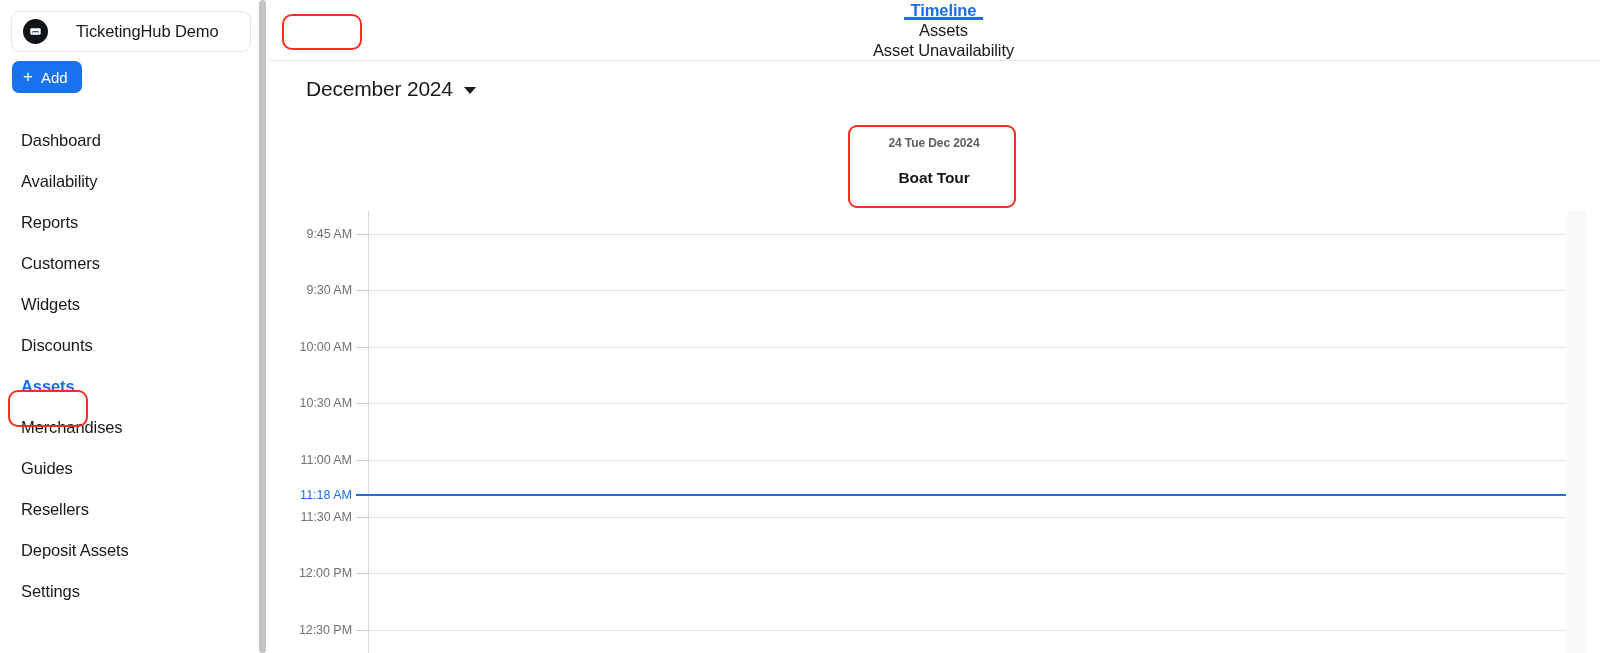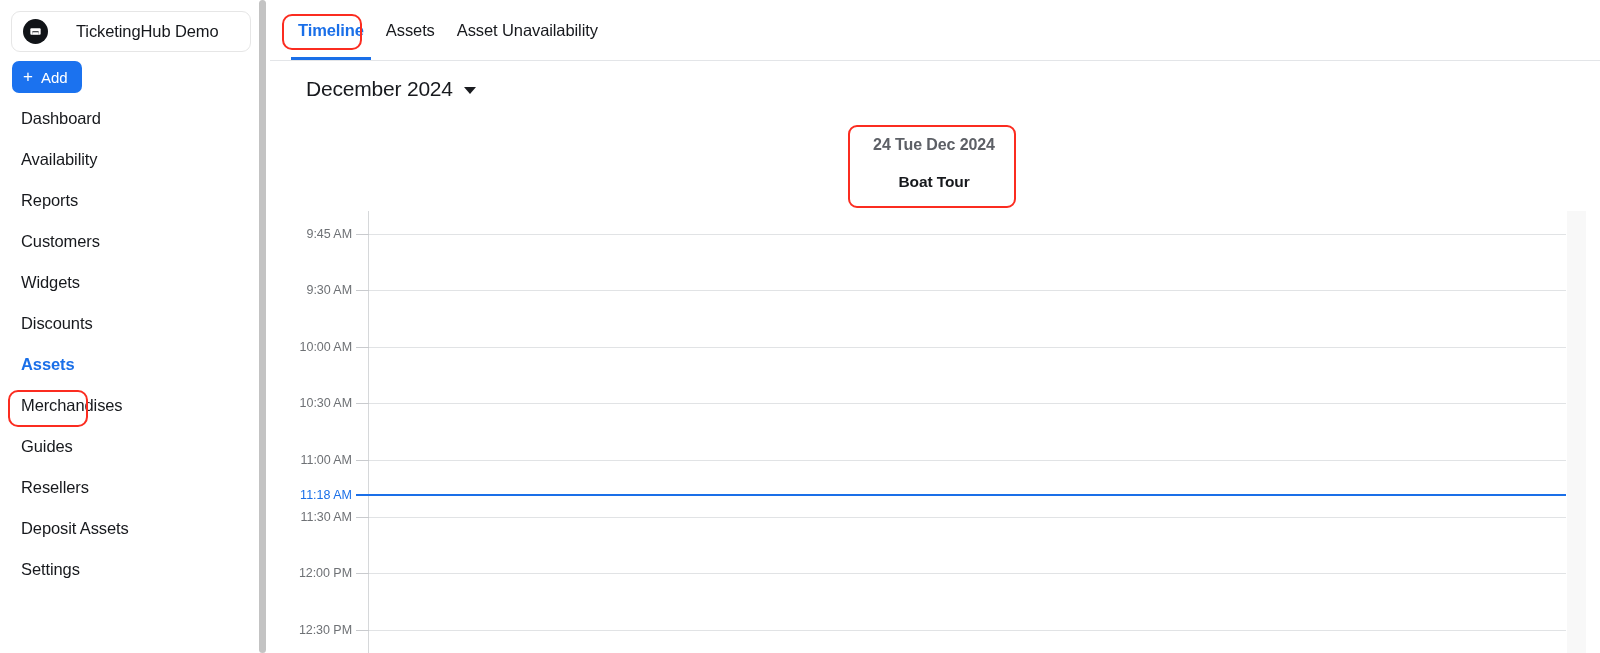--- a/index.html
+++ b/index.html
@@ -92,21 +92,21 @@
   .nav-list {
     position: absolute;
     left: 0;
     top: 109px;
     width: 270px;
   }
   .nav-item {
     position: relative;
     height: 41px;
     display: flex;
-    align-items: flex-start;
+    align-items: flex-end;
     padding-left: 21px;
     font-size: 16.5px;
     color: #17191d;
     letter-spacing: -0.1px;
     cursor: pointer;
     white-space: nowrap;
   }
   .nav-item.active { color: #1a6fe8; font-weight: 700; }
 
   
@@ -149,20 +149,21 @@
     overflow: hidden;
   }
 
   .tabbar {
     position: relative;
     height: 61px;
     border-bottom: 1px solid #e3e5e8;
     display: flex;
     align-items: center;
     padding-left: 17px;
+    flex-direction: column;
   }
   .tab {
     position: relative;
     height: 60px;
     display: flex;
     align-items: center;
     padding: 0 11px;
     font-size: 16.5px;
     color: #17191d;
     letter-spacing: -0.1px;
@@ -265,21 +266,21 @@
   }
 
   .column-header {
     position: absolute;
     left: 580px;
     top: 13px;
     width: 168px;
     text-align: center;
   }
   .col-date {
-    font-size: 16px;
+    font-size: 12px;
     font-weight: 700;
     color: #5d6066;
     letter-spacing: -0.1px;
     white-space: nowrap;
   }
   .col-title {
     margin-top: 19px;
     font-size: 15.5px;
     font-weight: 700;
     color: #16181c;

